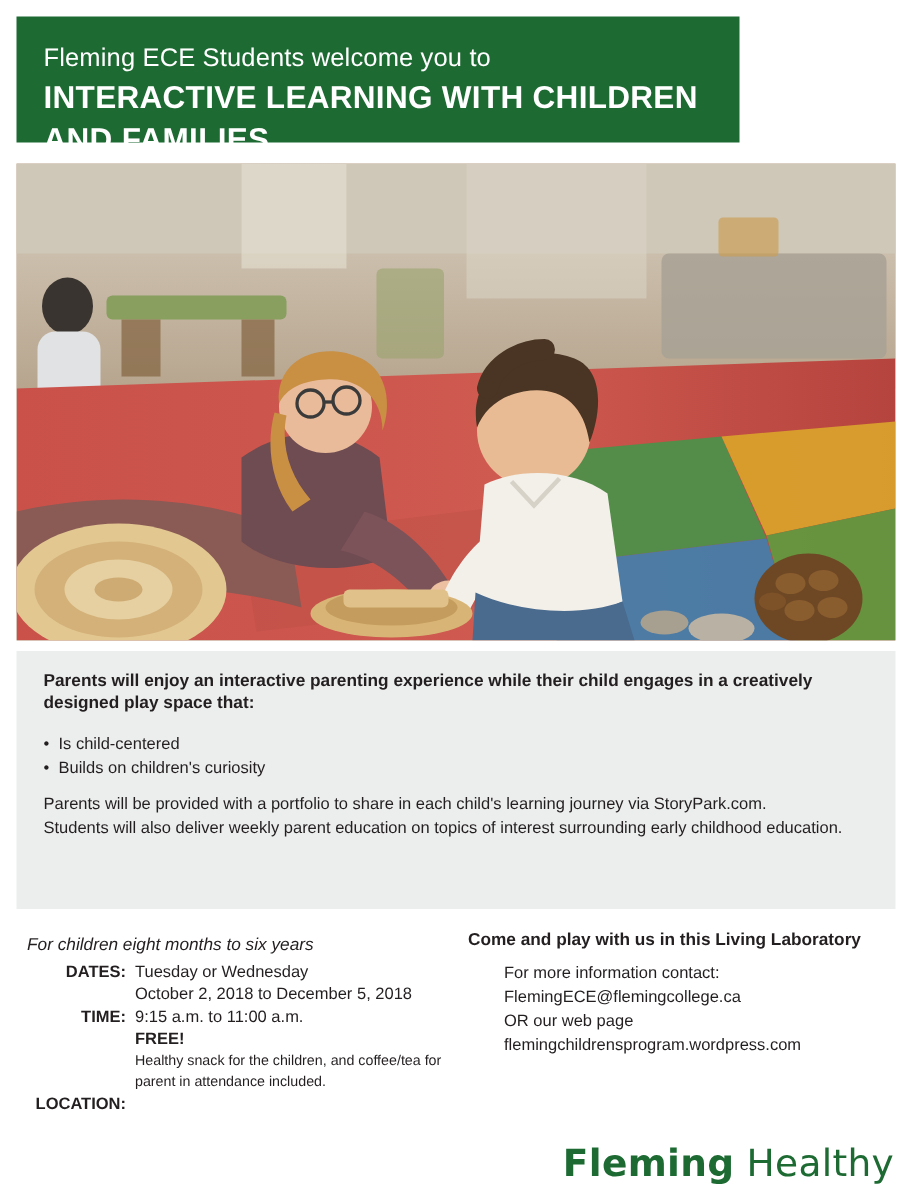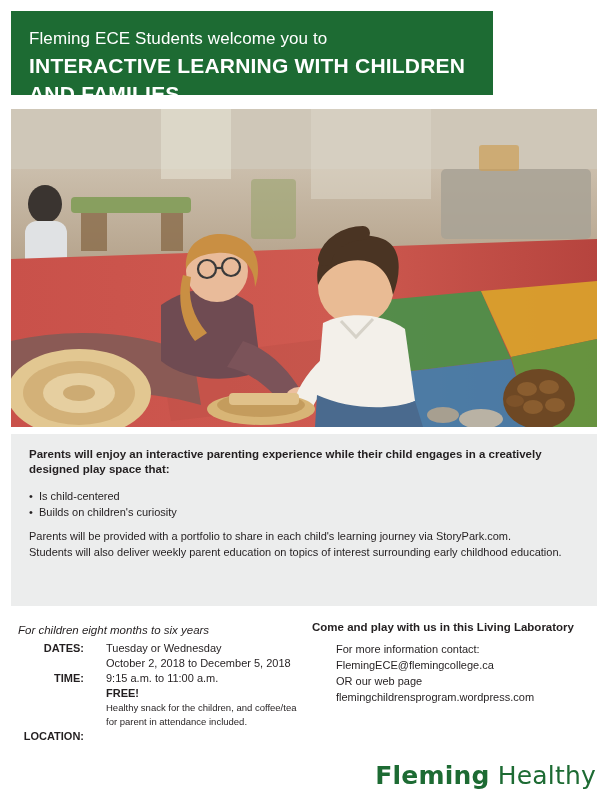--- a/index.html
+++ b/index.html
@@ -128,21 +128,20 @@
     position: absolute;
     left: 18px;
     top: 641px;
     width: 290px;
     font-size: 11px;
     line-height: 15px;
   }
   .drow {
     display: flex;
     margin-bottom: 0;
-    gap: 16px;
   }
   .dlabel {
     width: 72px;
     text-align: right;
     font-weight: bold;
     padding-right: 6px;
     box-sizing: border-box;
     flex: 0 0 72px;
   }
   .dval { flex: 1; }

